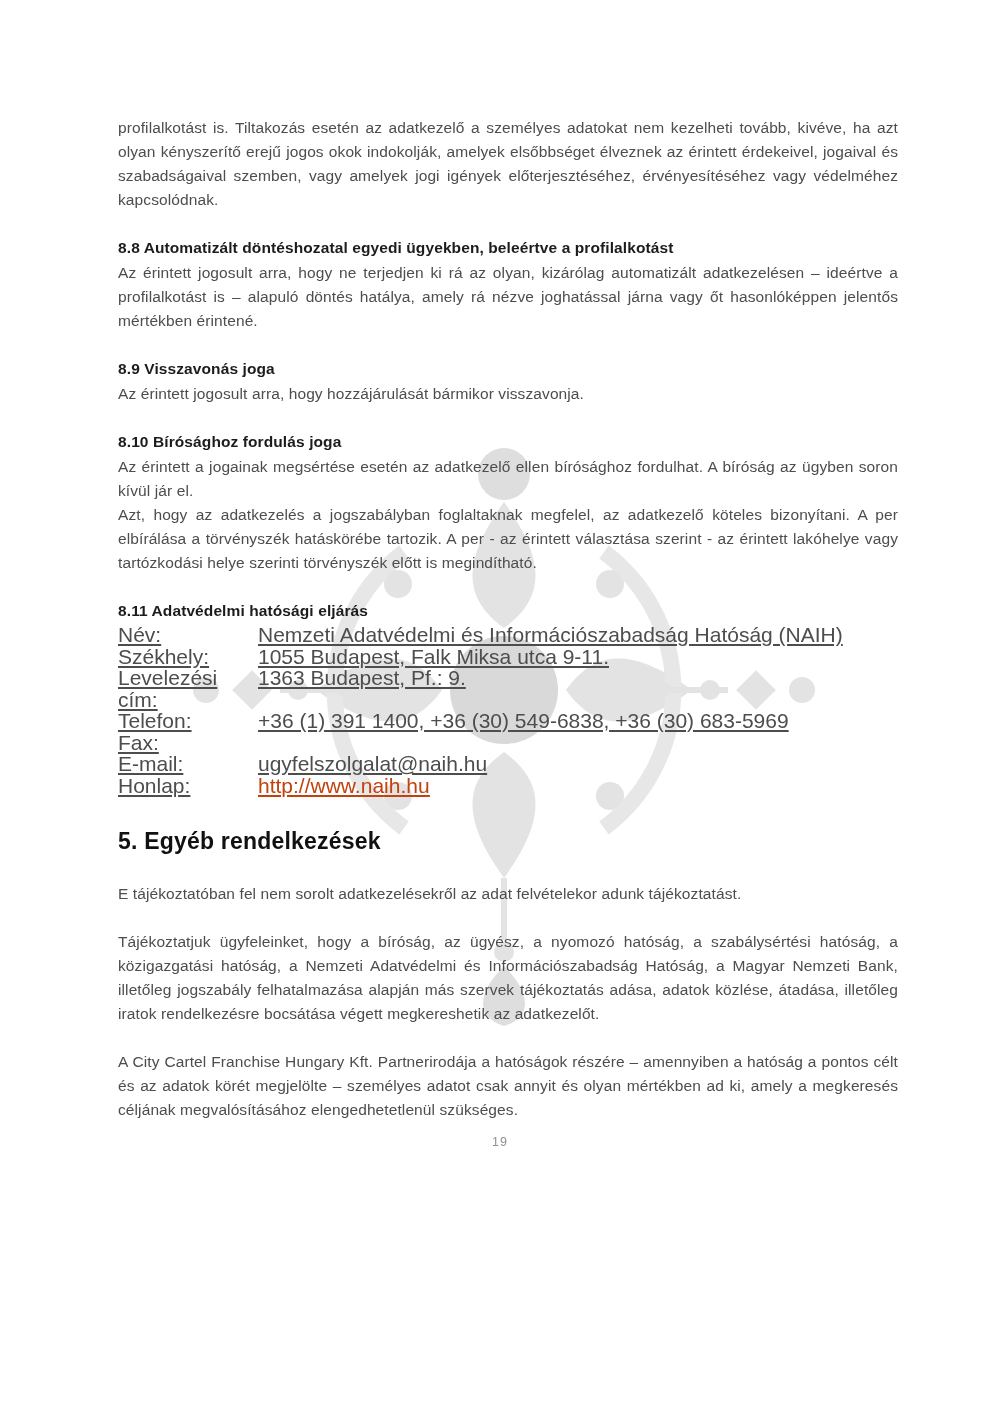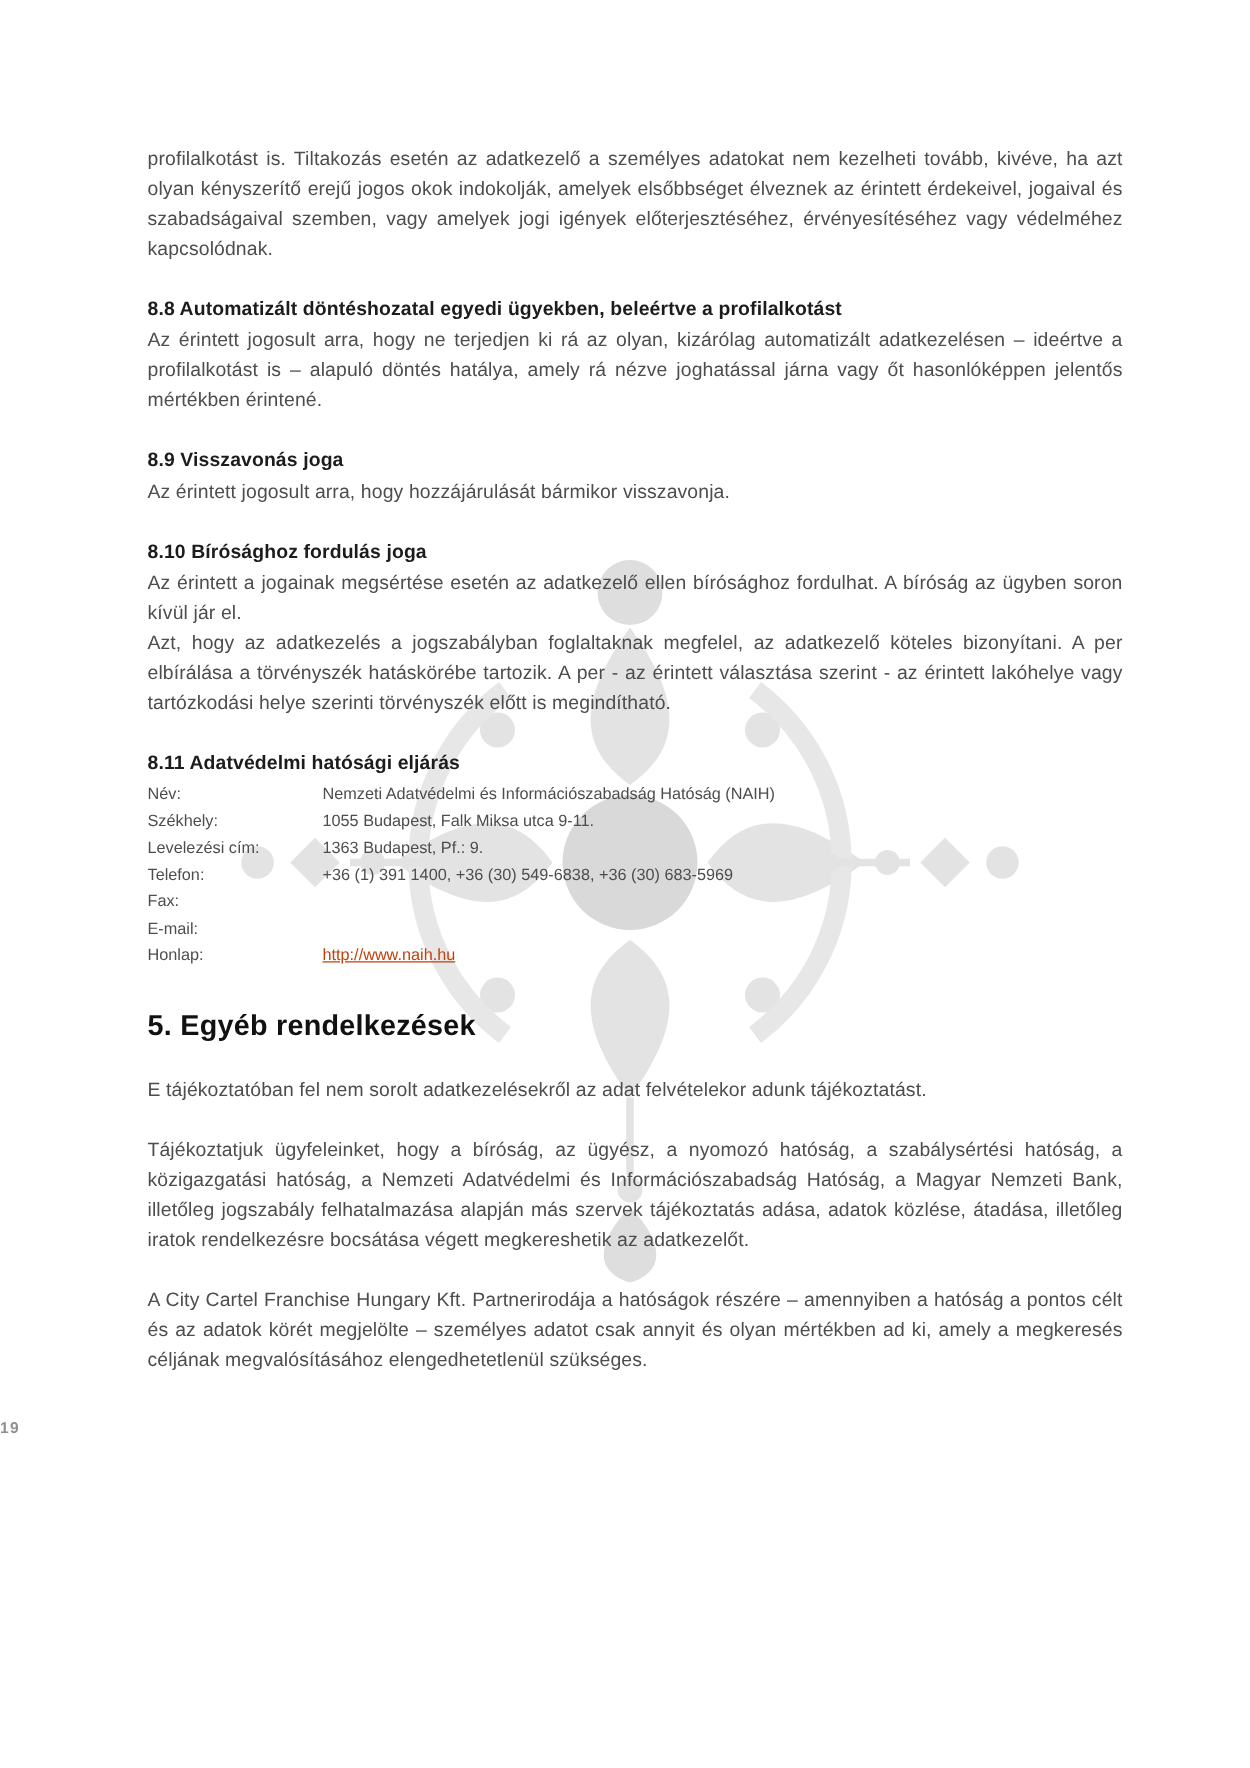--- a/index.html
+++ b/index.html
@@ -36,44 +36,43 @@
   .justify { text-align: justify; }
   .h {
     font-size: 15.5px;
     line-height: 22px;
     font-weight: bold;
     color: #1c1c1c;
     margin: 25px 0 2px 0;
     letter-spacing: 0.1px;
   }
   .contact { margin: 0; }
-  .contact .row { display: flex; line-height: 21.5px; font-size: 13px; }
+  .contact .row { display: flex; line-height: 21.5px; font-size: 21px; text-decoration: underline; }
   .contact .label { width: 140px; flex: 0 0 140px; }
   .contact .value { flex: 1; }
   .contact a.value-link { color: #c2410c; text-decoration: underline; cursor: pointer; }
   .chapter {
     font-size: 23px;
     font-weight: 800;
     color: #111111;
     letter-spacing: 0.2px;
     margin: 32px 0 28px 0;
     line-height: 26px;
   }
   .spaced { margin-top: 24px; }
   .pagenum {
     position: absolute;
     bottom: 78px;
     left: 0;
     width: 100%;
-    text-align: left;
+    text-align: center;
     font-size: 12.5px;
     color: #8f8f8f;
     letter-spacing: 1px;
     z-index: 1;
-    font-weight: bold;
   }
 </style>
 </head>
 <body>
 
 <div class="page">
 
   <svg class="watermark" viewBox="0 0 648 600" xmlns="http://www.w3.org/2000/svg" aria-hidden="true">
     <g fill="#e3e3e3" stroke="none">
 
@@ -144,20 +143,21 @@
       </div>
       <div class="row">
         <span class="label">Telefon:</span>
         <span class="value">+36 (1) 391 1400, +36 (30) 549-6838, +36 (30) 683-5969</span>
       </div>
       <div class="row">
         <span class="label">Fax:</span>
       </div>
       <div class="row">
         <span class="label">E-mail:</span>
+        <span class="value">ugyfelszolgalat@naih.hu</span>
       </div>
       <div class="row">
         <span class="label">Honlap:</span>
         <a class="value value-link">http://www.naih.hu</a>
       </div>
     </div>
 
     <h1 class="chapter">5. Egyéb rendelkezések</h1>
 
     <p class="body">E tájékoztatóban fel nem sorolt adatkezelésekről az adat felvételekor adunk tájékoztatást.</p>

